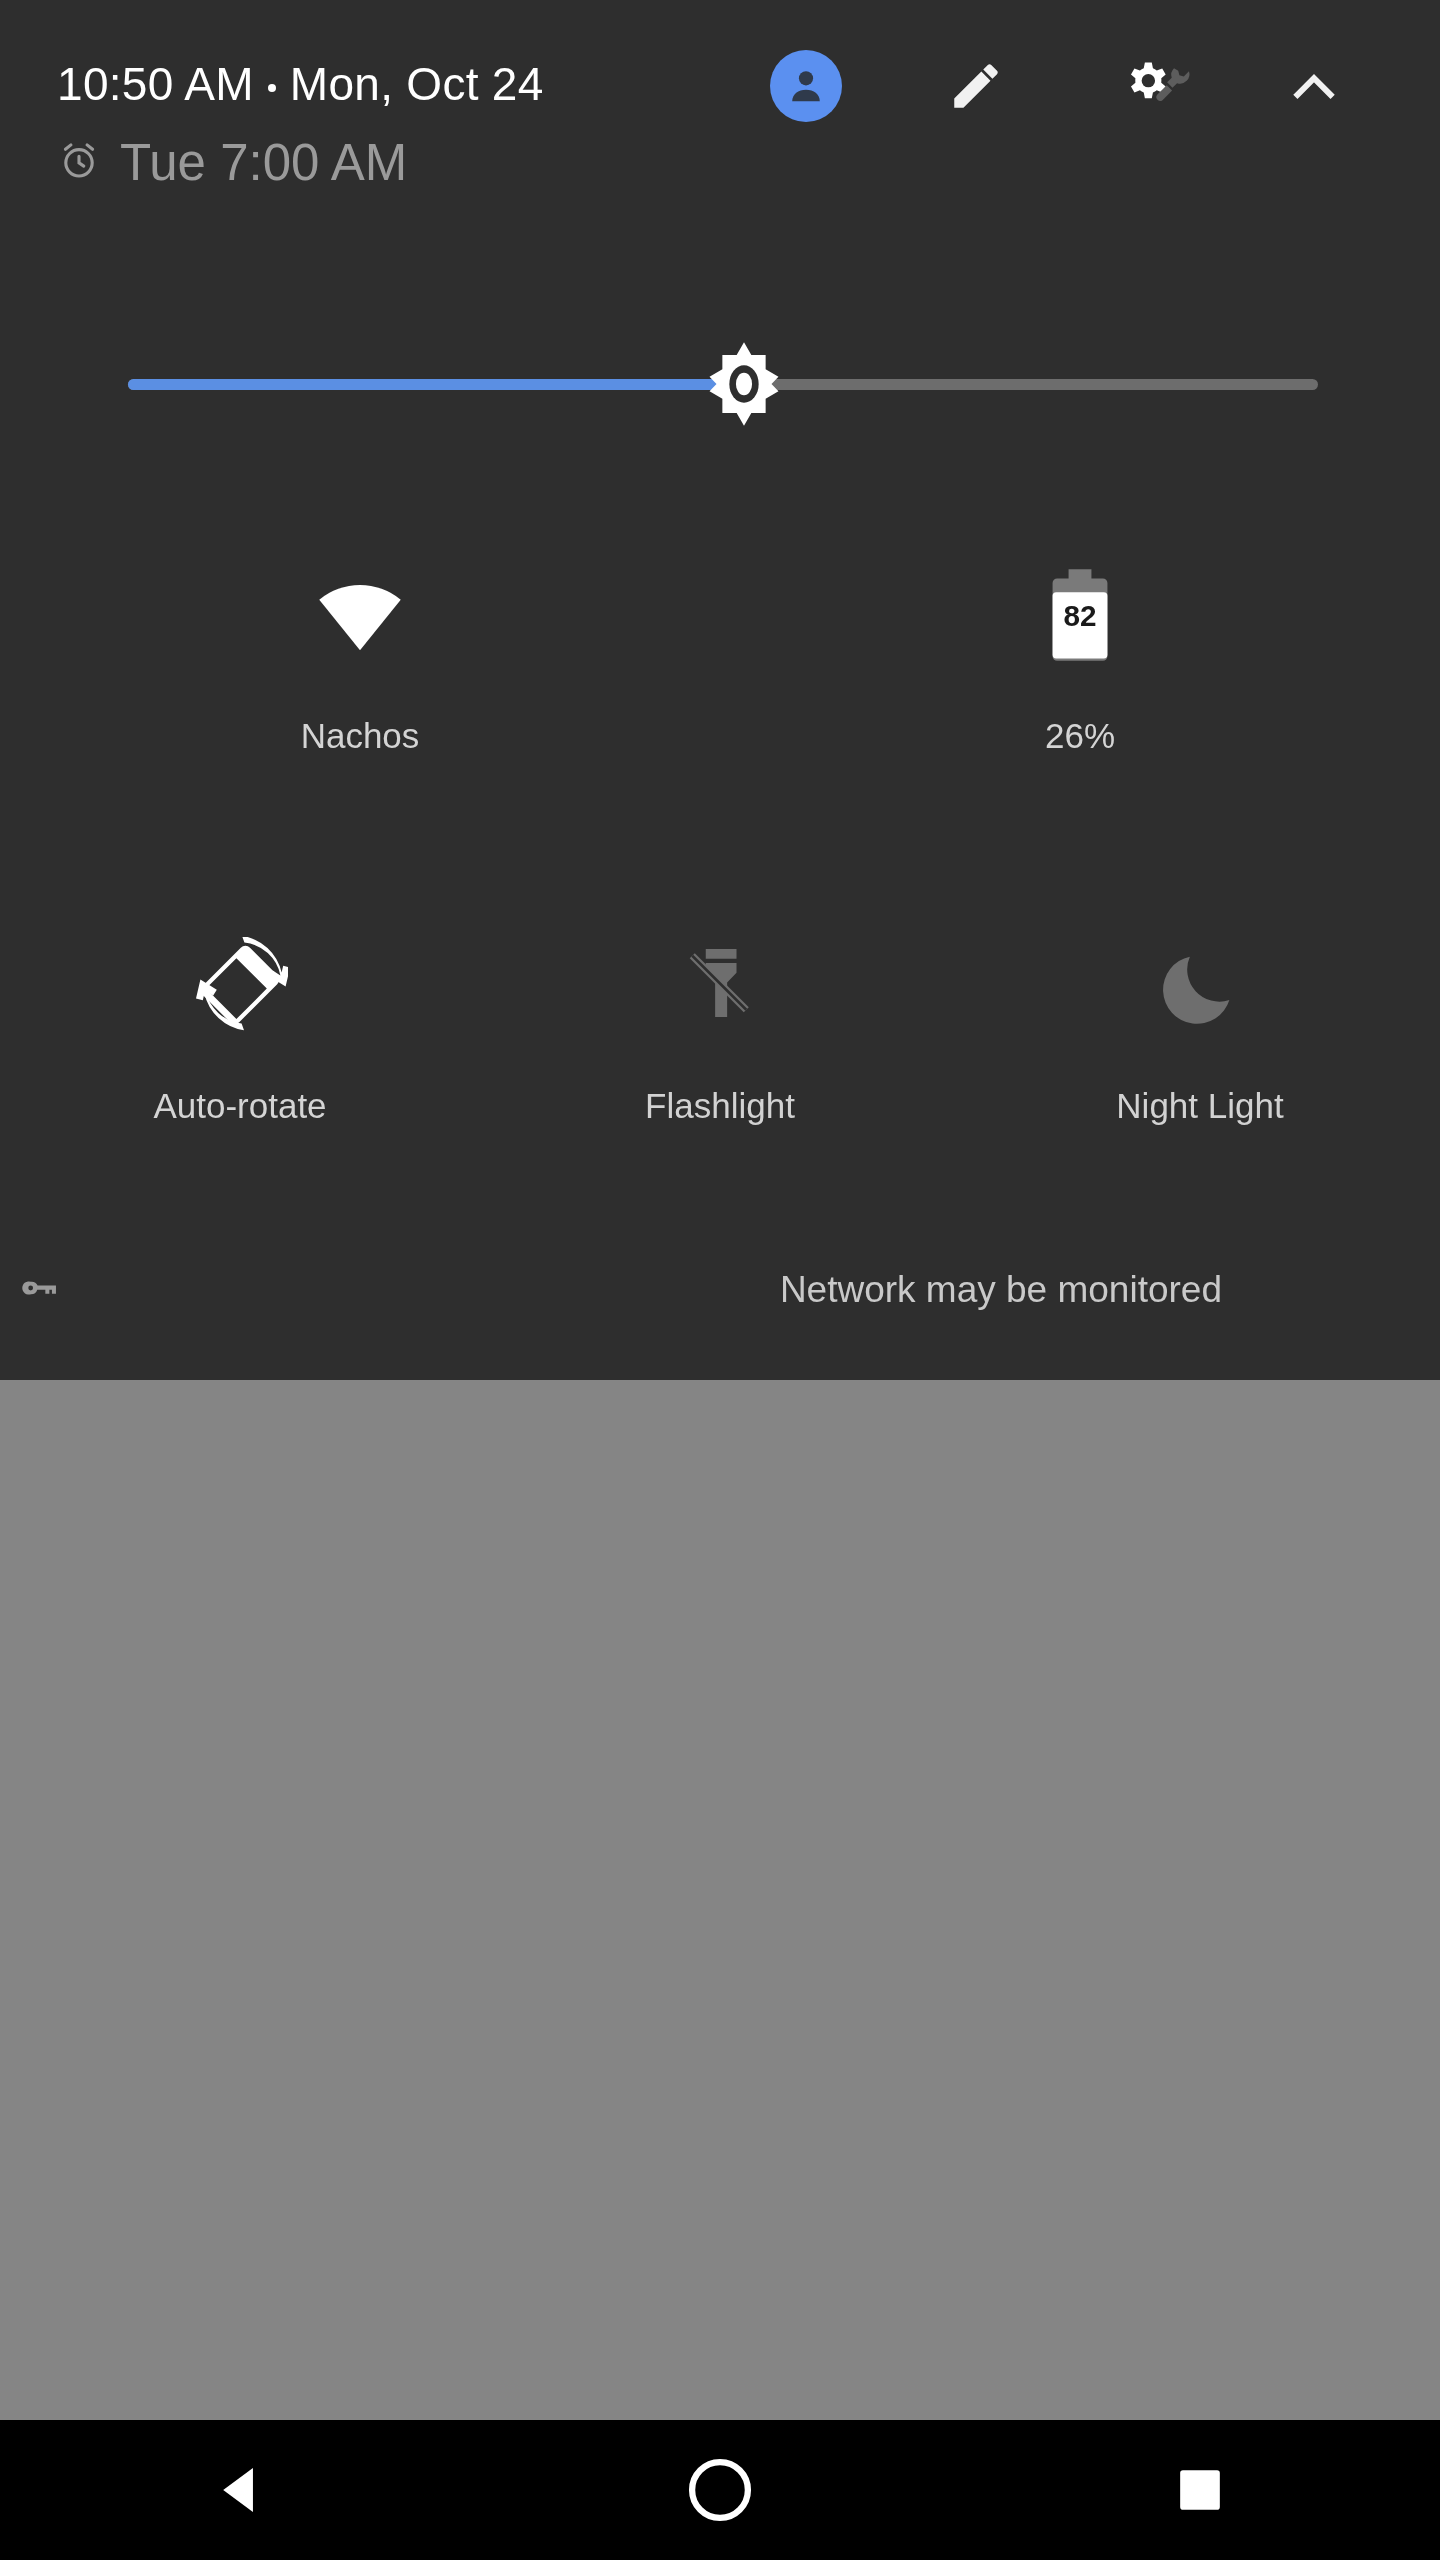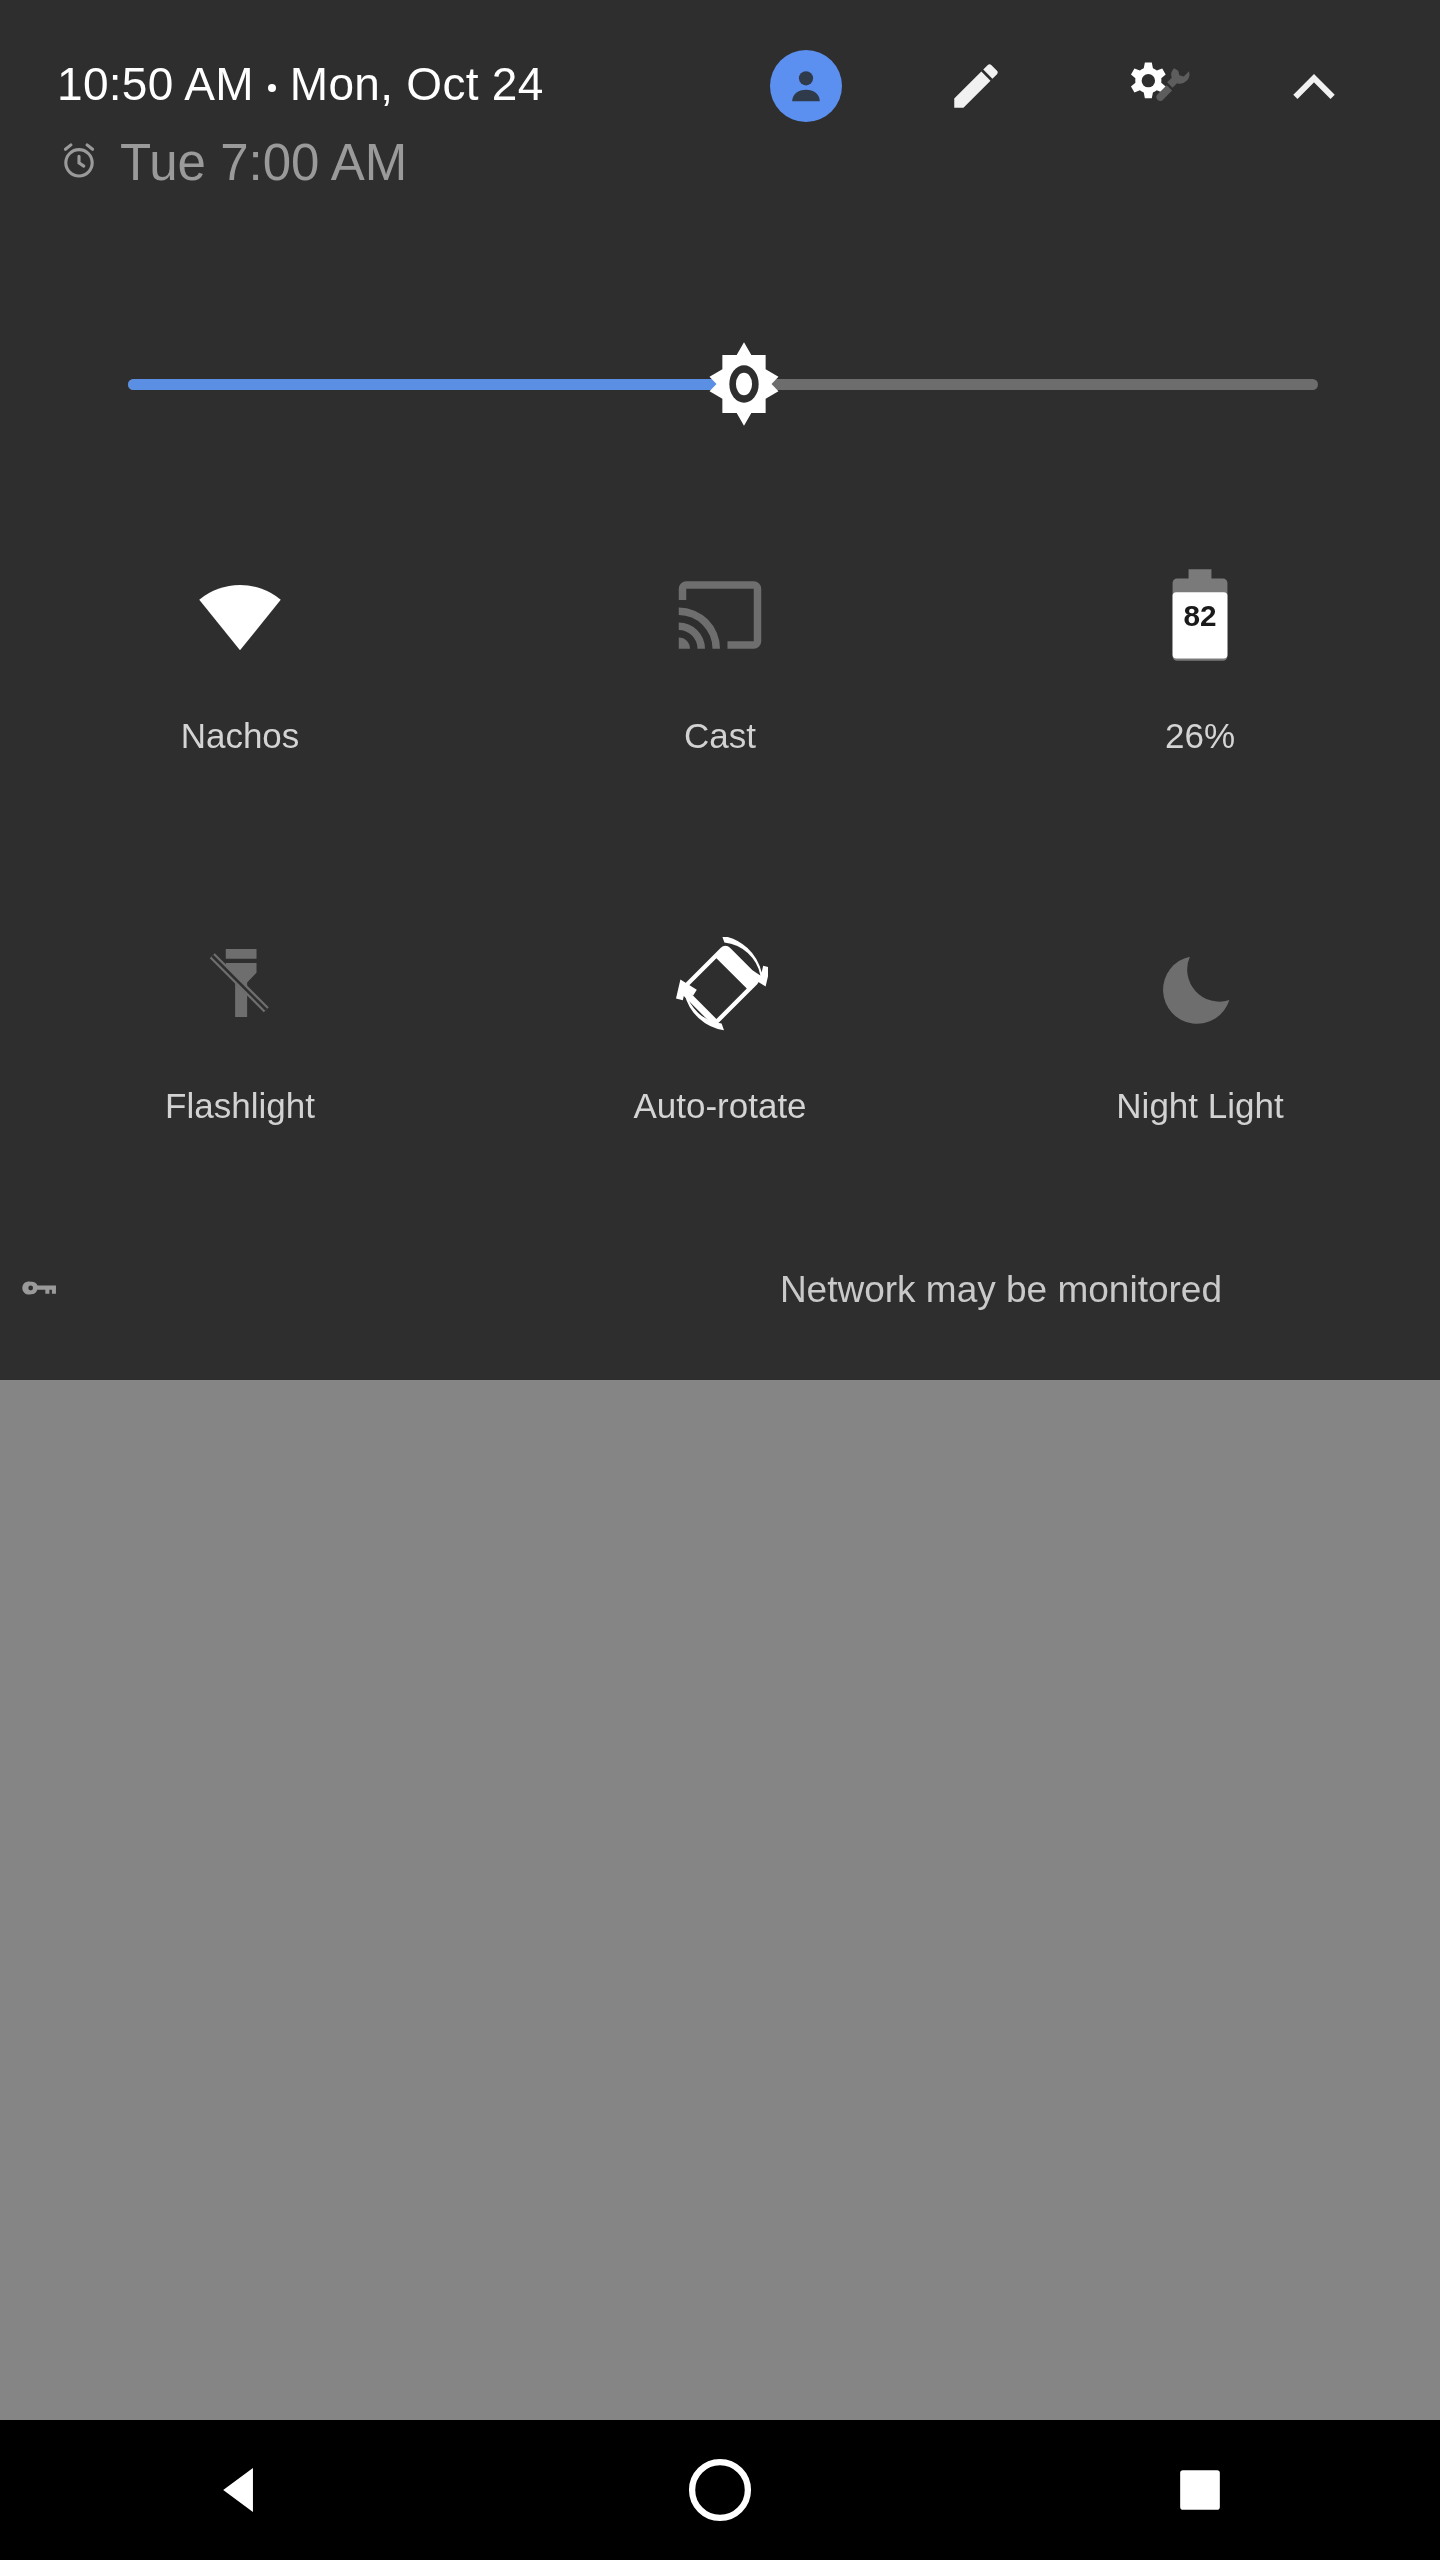--- a/index.html
+++ b/index.html
@@ -409,71 +409,62 @@
 
     <div class="tile on">
       <div class="tile-icon">
         <svg width="94" height="94" viewBox="0 0 24 24">
           <path d="M12 21 1.6 8.1A16.3 16.3 0 0 1 22.4 8.1z" fill="#ffffff"></path>
         </svg>
       </div>
       <div class="tile-label">Nachos</div>
     </div>
 
-    <div class="tile off">
-      <div class="tile-icon">
-        <svg width="90" height="90" viewBox="0 0 24 24">
-          <path d="M21 3H3a2 2 0 0 0-2 2v3h2V5h18v14h-7v2h7a2 2 0 0 0 2-2V5a2 2 0 0 0-2-2z" fill="#6e6e6e"></path>
-          <path d="M1 18v3h3a3 3 0 0 0-3-3zM1 14v2a5 5 0 0 1 5 5h2a7 7 0 0 0-7-7zM1 10v2a9 9 0 0 1 9 9h2A11 11 0 0 0 1 10z" fill="#6e6e6e"></path>
-        </svg>
-      </div>
-      <div class="tile-label">Cast</div>
-    </div>
 
     <div class="tile on">
       <div class="tile-icon">
         <svg width="76" height="96" viewBox="0 0 32 42">
           <path d="M11 1h10v4h5a2 2 0 0 1 2 2v32a2 2 0 0 1-2 2H6a2 2 0 0 1-2-2V7a2 2 0 0 1 2-2h5z" fill="#7a7a7a"></path>
           <rect x="4" y="11" width="24" height="29" rx="1.6" fill="#ffffff"></rect>
           <text x="16" y="26" font-family="Liberation Sans, sans-serif" font-size="13" font-weight="bold" fill="#1a1a1a" text-anchor="middle">82</text>
         </svg>
       </div>
       <div class="tile-label">26%</div>
     </div>
   </div>
 
   <div class="tile-row" id="tile-row-2">
+
+    <div class="tile on">
+      <div class="tile-icon">
+        <svg width="96" height="96" viewBox="0 0 24 24">
+          <g fill="#ffffff">
+            <path d="M12.2 2.7 2.7 12.2a1.6 1.6 0 0 0 0 2.3l6.8 6.8a1.6 1.6 0 0 0 2.3 0l9.5-9.5a1.6 1.6 0 0 0 0-2.3l-6.8-6.8a1.6 1.6 0 0 0-2.3 0zm-1.1 2.6 7.6 7.6-7.6 7.6-7.6-7.6z"></path>
+            <path d="M13.1 1.4a10.3 10.3 0 0 1 9 8.2l-1.9-1.2-.9 1.4 4.1 2.6 1.1-4.8-1.7-.4-.4 1.7a12 12 0 0 0-9.9-9.2z"></path>
+            <path d="M10.9 22.6a10.3 10.3 0 0 1-9-8.2l1.9 1.2.9-1.4L0.6 11.6l-1.1 4.8 1.7.4.4-1.7a12 12 0 0 0 9.9 9.2z" transform="translate(1.5,-1.0)"></path>
+          </g>
+        </svg>
+      </div>
+      <div class="tile-label">Auto-rotate</div>
+    </div>
 
     <div class="tile off">
       <div class="tile-icon">
         <svg width="90" height="90" viewBox="0 0 24 24">
           <g fill="#6e6e6e">
             <rect x="8.2" y="2.4" width="8.2" height="2.6"></rect>
             <path d="M8.2 6.1h8.2v2.6l-2.5 2.6v9.2h-3.2v-9.2L8.2 8.7z"></path>
           </g>
           <path d="M4.6 4.2 19 18.6" stroke="#6e6e6e" stroke-width="1.9" fill="none"></path>
           <path d="M4.6 4.2 19 18.6" stroke="#2e2e2e" stroke-width="0.7" fill="none"></path>
         </svg>
       </div>
       <div class="tile-label">Flashlight</div>
     </div>
 
-    <div class="tile on">
-      <div class="tile-icon">
-        <svg width="96" height="96" viewBox="0 0 24 24">
-          <g fill="#ffffff">
-            <path d="M12.2 2.7 2.7 12.2a1.6 1.6 0 0 0 0 2.3l6.8 6.8a1.6 1.6 0 0 0 2.3 0l9.5-9.5a1.6 1.6 0 0 0 0-2.3l-6.8-6.8a1.6 1.6 0 0 0-2.3 0zm-1.1 2.6 7.6 7.6-7.6 7.6-7.6-7.6z"></path>
-            <path d="M13.1 1.4a10.3 10.3 0 0 1 9 8.2l-1.9-1.2-.9 1.4 4.1 2.6 1.1-4.8-1.7-.4-.4 1.7a12 12 0 0 0-9.9-9.2z"></path>
-            <path d="M10.9 22.6a10.3 10.3 0 0 1-9-8.2l1.9 1.2.9-1.4L0.6 11.6l-1.1 4.8 1.7.4.4-1.7a12 12 0 0 0 9.9 9.2z" transform="translate(1.5,-1.0)"></path>
-          </g>
-        </svg>
-      </div>
-      <div class="tile-label">Auto-rotate</div>
-    </div>
-
     <div class="tile off">
       <div class="tile-icon">
         <svg width="84" height="84" viewBox="0 0 24 24">
           <path d="M20.4 16.3A9.2 9.2 0 0 1 9.1 3.9a9.7 9.7 0 1 0 11.3 12.4z" fill="#6e6e6e"></path>
         </svg>
       </div>
       <div class="tile-label">Night Light</div>
     </div>
   </div>
 

